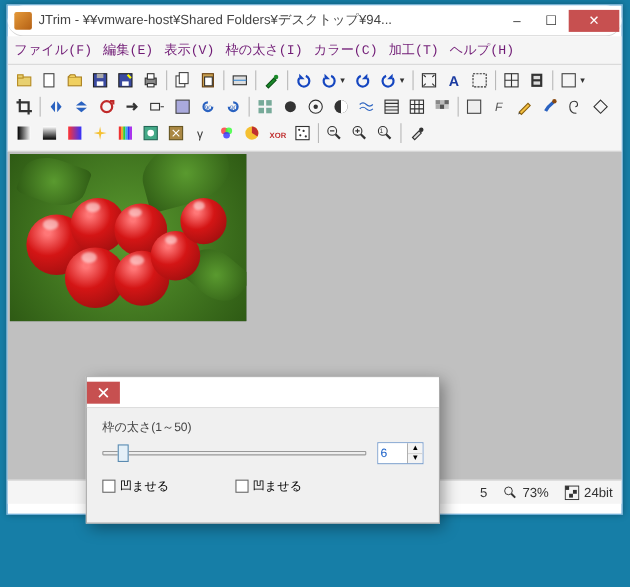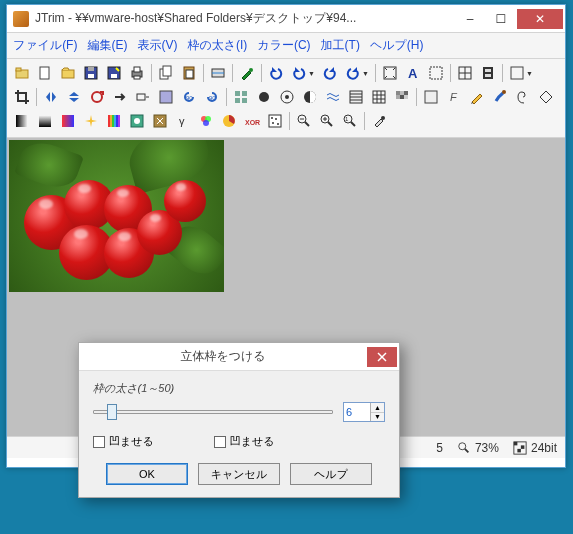--- a/index.html
+++ b/index.html
@@ -21,20 +21,21 @@
     border: 1px solid #5aa4d4;
     box-shadow: 0 0 6px rgba(0,0,0,0.3);
   }
   .titlebar {
     height: 28px;
     background: #fff;
     border-bottom: 1px solid #d4d4d4;
     display: flex;
     align-items: center;
     padding: 0 2px 0 6px;
+    border-radius: 14px;
   }
   .tb-icon {
     width: 16px; height: 16px;
     background: linear-gradient(135deg,#e59a3a,#b46014);
     margin-right: 6px;
     border-radius: 2px;
   }
   .tb-title { flex: 1; color: #444; font-size: 12px; white-space: nowrap; overflow: hidden; text-overflow: ellipsis; }
   .tb-btns { display: flex; gap: 1px; margin-left: auto; }
   .tb-btn {
@@ -44,22 +45,23 @@
     color: #333;
     background: #fff;
   }
   .tb-btn.close { background: #c75050; color: #fff; width: 46px; }
   .menubar {
     background: #f5f5f5;
     padding: 4px 6px;
     display: flex;
     gap: 10px;
     font-size: 12px;
-    color: #1d4ed8;
+    color: #701a75;
     border-bottom: 1px solid #d4d4d4;
+    font-family: Liberation Mono, monospace;
   }
   .menubar span { cursor: default; }
   .toolbars {
     background: #f5f5f5;
     padding: 2px 4px 4px 4px;
     border-bottom: 1px solid #d4d4d4;
   }
   .toolbar-row {
     display: flex;
     align-items: center;
@@ -127,21 +129,21 @@
   }
   .dlg-title-text { flex:1; text-align:center; font-size: 12px; color:#444; }
   .dlg-close {
     width: 30px; height: 20px;
     background: #c75050;
     color: #fff;
     display:flex; align-items:center; justify-content:center;
     margin-right: 2px;
   }
   .dlg-body { padding: 10px 14px 12px 14px; }
-  .dlg-label { font-size: 11px; color: #444; margin-bottom: 6px; font-style: italic; }
+  .dlg-label { font-size: 11px; color: #444; margin-bottom: 6px; }
   .slider-row { display:flex; align-items:center; gap:10px; margin-bottom:12px; }
   .slider {
     position: relative;
     flex: 1;
     height: 20px;
   }
   .slider-track {
     position:absolute; left:0; right:0; top:8px;
     height:4px; border:1px solid #999; background:#eee;
     border-radius:1px;
@@ -649,21 +651,20 @@
             <rect x="5" y="9" width="4" height="4" fill="#333"></rect>
           </svg>
         </span>
       <span>24bit</span>
     </div>
   </div>
 </div>
 
 <div class="dialog">
   <div class="dlg-title">
-    <div class="dlg-title-text">立体枠をつける</div>
     <div class="dlg-close">
         <svg width="10" height="10" viewBox="0 0 10 10">
           <line x1="1" y1="1" x2="9" y2="9" stroke="#fff" stroke-width="1.5"></line>
           <line x1="9" y1="1" x2="1" y2="9" stroke="#fff" stroke-width="1.5"></line>
         </svg>
       </div>
   </div>
   <div class="dlg-body">
     <div class="dlg-label">枠の太さ(1～50)</div>
     <div class="slider-row">
@@ -682,19 +683,14 @@
     <div class="check-row">
       <label class="checkbox">
         <span class="box"></span>
         <span>凹ませる</span>
       </label>
       <label class="checkbox">
         <span class="box"></span>
         <span>凹ませる</span>
       </label>
     </div>
-    <div class="btn-row">
-      <div class="dlg-btn default">OK</div>
-      <div class="dlg-btn">キャンセル</div>
-      <div class="dlg-btn">ヘルプ</div>
-    </div>
   </div>
 </div>
 
 </body></html>

